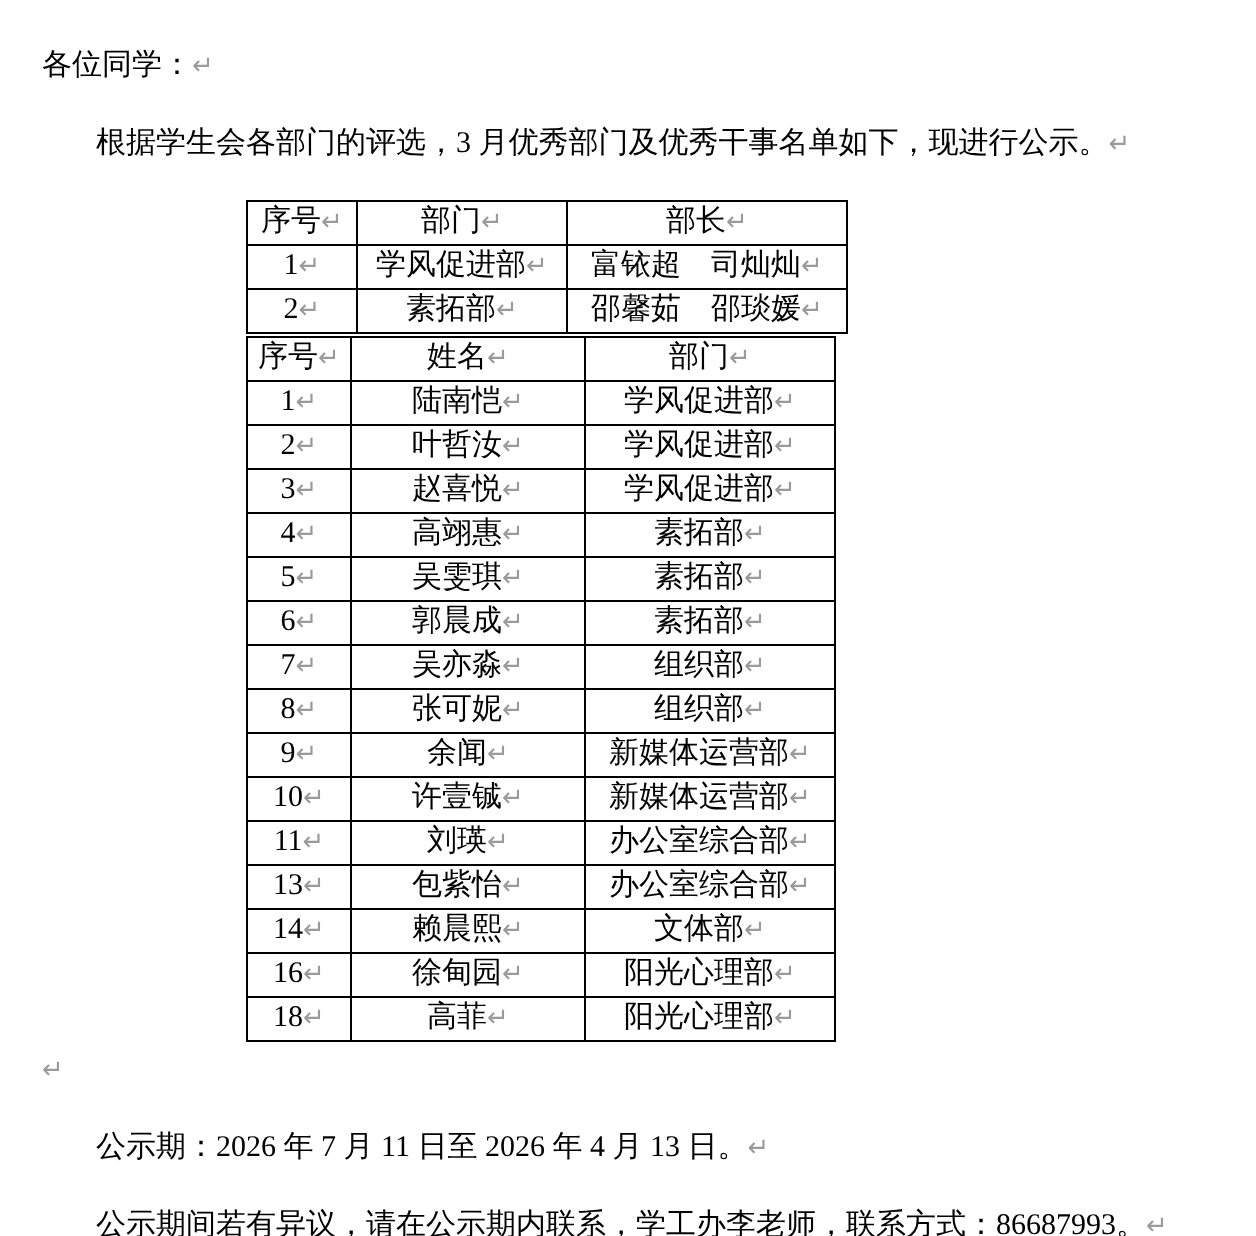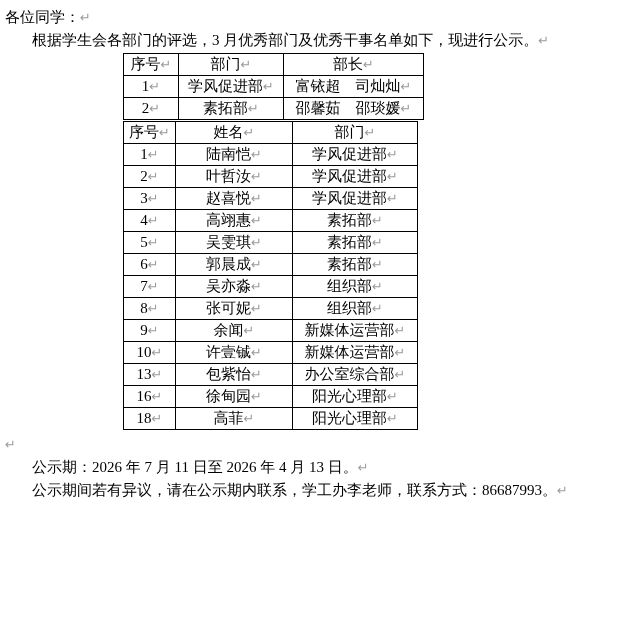--- a/index.html
+++ b/index.html
@@ -2,21 +2,21 @@
 <html><head>
 <meta charset="utf-8">
 <style>
   html,body{margin:0;padding:0;}
   body{
     width:628px;height:618px;overflow:hidden;background:#ffffff;
     font-family:"Liberation Serif","DejaVu Serif",serif;
     color:#000;
   }
   .page{padding:6px 0 0 5px;width:623px;}
-  .line{margin:0;line-height:22px;font-size:15px;white-space:pre;}
+  .line{margin:16px;line-height:22px;font-size:15px;white-space:pre;}
   .indent{padding-left:27px;}
   .pmark{
     color:#9b9b9b;
     font-family:"DejaVu Sans",sans-serif;
     font-size:13px;
   }
   .table-wrap{position:relative;margin-left:118px;}
   .mt1{margin-top:1px;}
   .mt2{margin-top:2px;}
   .mt3{margin-top:3px;}
@@ -138,23 +138,33 @@
             <td><span>9</span><span class="pmark">↵</span></td>
             <td><span>余闻</span><span class="pmark">↵</span></td>
             <td><span>新媒体运营部</span><span class="pmark">↵</span></td>
           </tr>
           <tr>
             <td><span>10</span><span class="pmark">↵</span></td>
             <td><span>许壹铖</span><span class="pmark">↵</span></td>
             <td><span>新媒体运营部</span><span class="pmark">↵</span></td>
           </tr>
           <tr>
+            <td><span>11</span><span class="pmark">↵</span></td>
+            <td><span>刘瑛</span><span class="pmark">↵</span></td>
+            <td><span>办公室综合部</span><span class="pmark">↵</span></td>
+          </tr>
+          <tr>
             <td><span>13</span><span class="pmark">↵</span></td>
             <td><span>包紫怡</span><span class="pmark">↵</span></td>
             <td><span>办公室综合部</span><span class="pmark">↵</span></td>
+          </tr>
+          <tr>
+            <td><span>14</span><span class="pmark">↵</span></td>
+            <td><span>赖晨熙</span><span class="pmark">↵</span></td>
+            <td><span>文体部</span><span class="pmark">↵</span></td>
           </tr>
           <tr>
             <td><span>16</span><span class="pmark">↵</span></td>
             <td><span>徐甸园</span><span class="pmark">↵</span></td>
             <td><span>阳光心理部</span><span class="pmark">↵</span></td>
           </tr>
           <tr>
             <td><span>18</span><span class="pmark">↵</span></td>
             <td><span>高菲</span><span class="pmark">↵</span></td>
             <td><span>阳光心理部</span><span class="pmark">↵</span></td>

